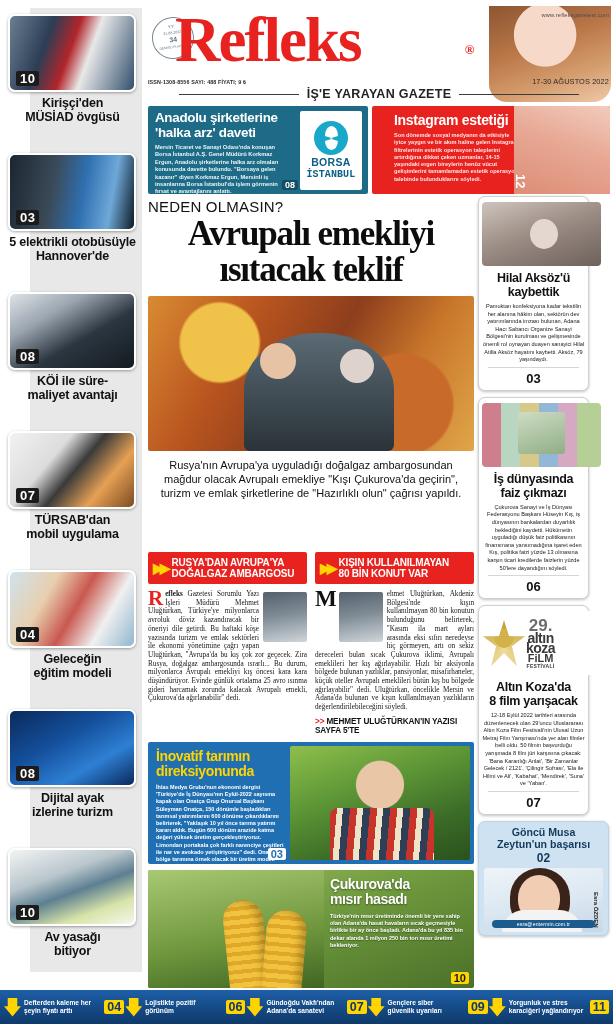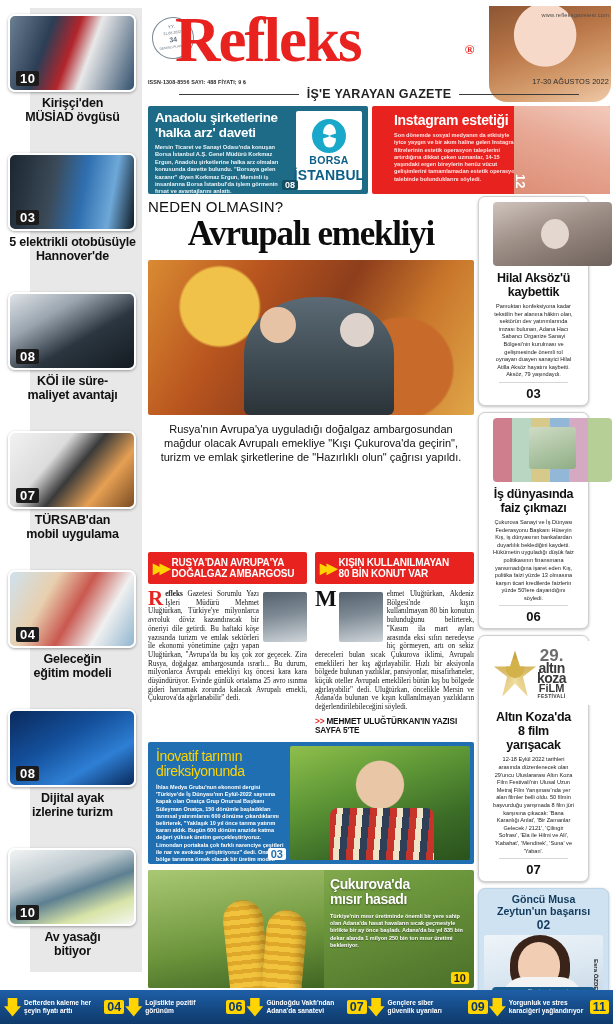--- a/index.html
+++ b/index.html
@@ -106,21 +106,21 @@
   .borsa-glyph {
     width: 34px; height: 34px; border-radius: 50%;
     background: #19a8c9; position: relative;
   }
   .borsa-glyph::after {
     content:""; position:absolute; left:11px; top:5px; width: 13px; height: 24px;
     border-radius: 50%/40%; background:#fff;
     clip-path: polygon(0 0,100% 0,100% 42%,38% 52%,100% 62%,100% 100%,0 100%,0 62%,62% 52%,0 42%);
   }
   .borsa-t1 { font-size: 10.5px; font-weight: bold; color: #0d5f87; letter-spacing: .3px; }
-  .borsa-t2 { font-size: 14px; font-weight: bold; color: #0d5f87; letter-spacing: .1px; }
+  .borsa-t2 { font-size: 10px; font-weight: bold; color: #0d5f87; letter-spacing: .1px; font-family: Liberation Mono, monospace; }
   .promo-num-dark {
     position:absolute; right: 70px; bottom: 4px; background: #134f64;
     color:#fff; font-size: 9px; font-weight: bold; padding: 0 3px; border-radius: 2px;
   }
   .promo-red {
     flex: 1; background: #e8221f; border-radius: 2px; position: relative; overflow:hidden;
     padding: 6px 22px;
   }
   .promo-red h3 { font-size: 14px; color: #fff; font-weight: bold; letter-spacing: -.3px; }
   .promo-red p { font-size: 5.6px; line-height: 7.3px; color: #ffe3e2; font-weight: bold; margin-top: 4px; width: 125px; }
@@ -193,21 +193,21 @@
     margin-top: 5px; font-size: 8.2px; font-weight: bold; color: #111; letter-spacing: -.1px;
   }
   .byline-bar .ar { color: #e8221f; margin-right: 2px; }
 
   
   .agri {
     position: absolute; left: 148px; top: 742px; width: 326px; height: 122px;
     background: #1f6fb2; border-radius: 2px; display: flex; overflow: hidden;
   }
   .agri-l { width: 142px; padding: 7px 6px 6px 8px; position: relative; }
-  .agri-l h3 { color: #ffd400; font-size: 14px; font-weight: normal; line-height: 15px; letter-spacing: -.4px; }
+  .agri-l h3 { color: #ffd400; font-size: 14px; font-weight: bold; line-height: 15px; letter-spacing: -.4px; }
   .agri-l p { color: #fff; font-size: 5.5px; line-height: 7.2px; font-weight: bold; margin-top: 5px; }
   .agri-num {
     position: absolute; right: 4px; bottom: 4px; background: #fff; color: #1f6fb2;
     font-size: 11px; font-weight: bold; padding: 0 3px; border-radius: 2px;
   }
   .agri-photo {
     flex: 1; margin: 4px 4px 4px 0; border-radius: 2px;
     background:
       radial-gradient(circle at 50% 34%, #e9c7a6 0 20%, rgba(0,0,0,0) 21%),
       linear-gradient(160deg,#8fbf4c 0%, #5d9636 38%, #3c6d27 70%, #2a521d 100%);
@@ -241,21 +241,21 @@
   .corn-txt p { color: #fff; font-size: 5.5px; line-height: 7.2px; font-weight: bold; margin-top: 6px; text-shadow: 0 1px 1px rgba(0,0,0,.4); }
   .corn-num {
     position:absolute; right: 5px; bottom: 4px; background: #ffd400; color: #1b1b1b;
     font-size: 11px; font-weight: bold; padding: 0 3px; border-radius: 2px;
   }
 
   
   .right-rail { position: absolute; left: 478px; top: 196px; width: 133px; }
   .card {
     width: 111px; background: #fff; border: 1px solid #cfcfcf; border-radius: 7px;
-    box-shadow: 0 1px 3px rgba(0,0,0,.25); margin-bottom: 6px; padding: 5px 14px 4px;
+    box-shadow: 0 1px 3px rgba(0,0,0,.25); margin-bottom: 6px; padding: 5px 3px 4px;
   }
   .card-photo { width: 119px; height: 64px; border-radius: 4px; overflow:hidden; position: relative; }
   .ph-hilal { background: linear-gradient(160deg,#cfc4bd 0%,#9d8e86 45%,#6d615b 100%); }
   .ph-hilal::after { content:""; position:absolute; left:40%; top:26%; width:28px; height:30px; border-radius:50%; background:#e3d7cf; }
   .ph-money {
     background:
       linear-gradient(90deg,#cf7e8e 0 16%, #b9d6c2 16% 32%, #d7c98a 32% 48%, #93b7d6 48% 64%, #d6a9c2 64% 80%, #b5cf96 80% 100%);
     position: relative;
   }
   .ph-money::after {
@@ -458,20 +458,21 @@
       <h3>Instagram estetiği</h3>
       <p>Son dönemde sosyal medyanın da etkisiyle iyice yaygın ve bir akım haline gelen Instagram filtrelerinin estetik operasyon taleplerini artırdığına dikkat çeken uzmanlar, 14-15 yaşındaki ergen bireylerin henüz vücut gelişimlerini tamamlamadan estetik operasyon talebinde bulunduklarını söyledi.</p>
       <span class="promo-red-num">12</span>
     </div>
   </div>
 
   <div class="lead">
     <div class="kicker">NEDEN OLMASIN?</div>
     <div class="lead-h1">
       <span>Avrupalı emekliyi</span><br>
+      <span>ısıtacak teklif</span>
     </div>
     <div class="lead-photo">
       <div class="couple"></div>
     </div>
     <div class="lead-deck">Rusya'nın Avrupa'ya uyguladığı doğalgaz ambargosundan mağdur olacak Avrupalı emekliye "Kışı Çukurova'da geçirin", turizm ve emlak şirketlerine de "Hazırlıklı olun" çağrısı yapıldı.</div>
   </div>
 
   <div class="subcols">
 
     <div class="subcol">

